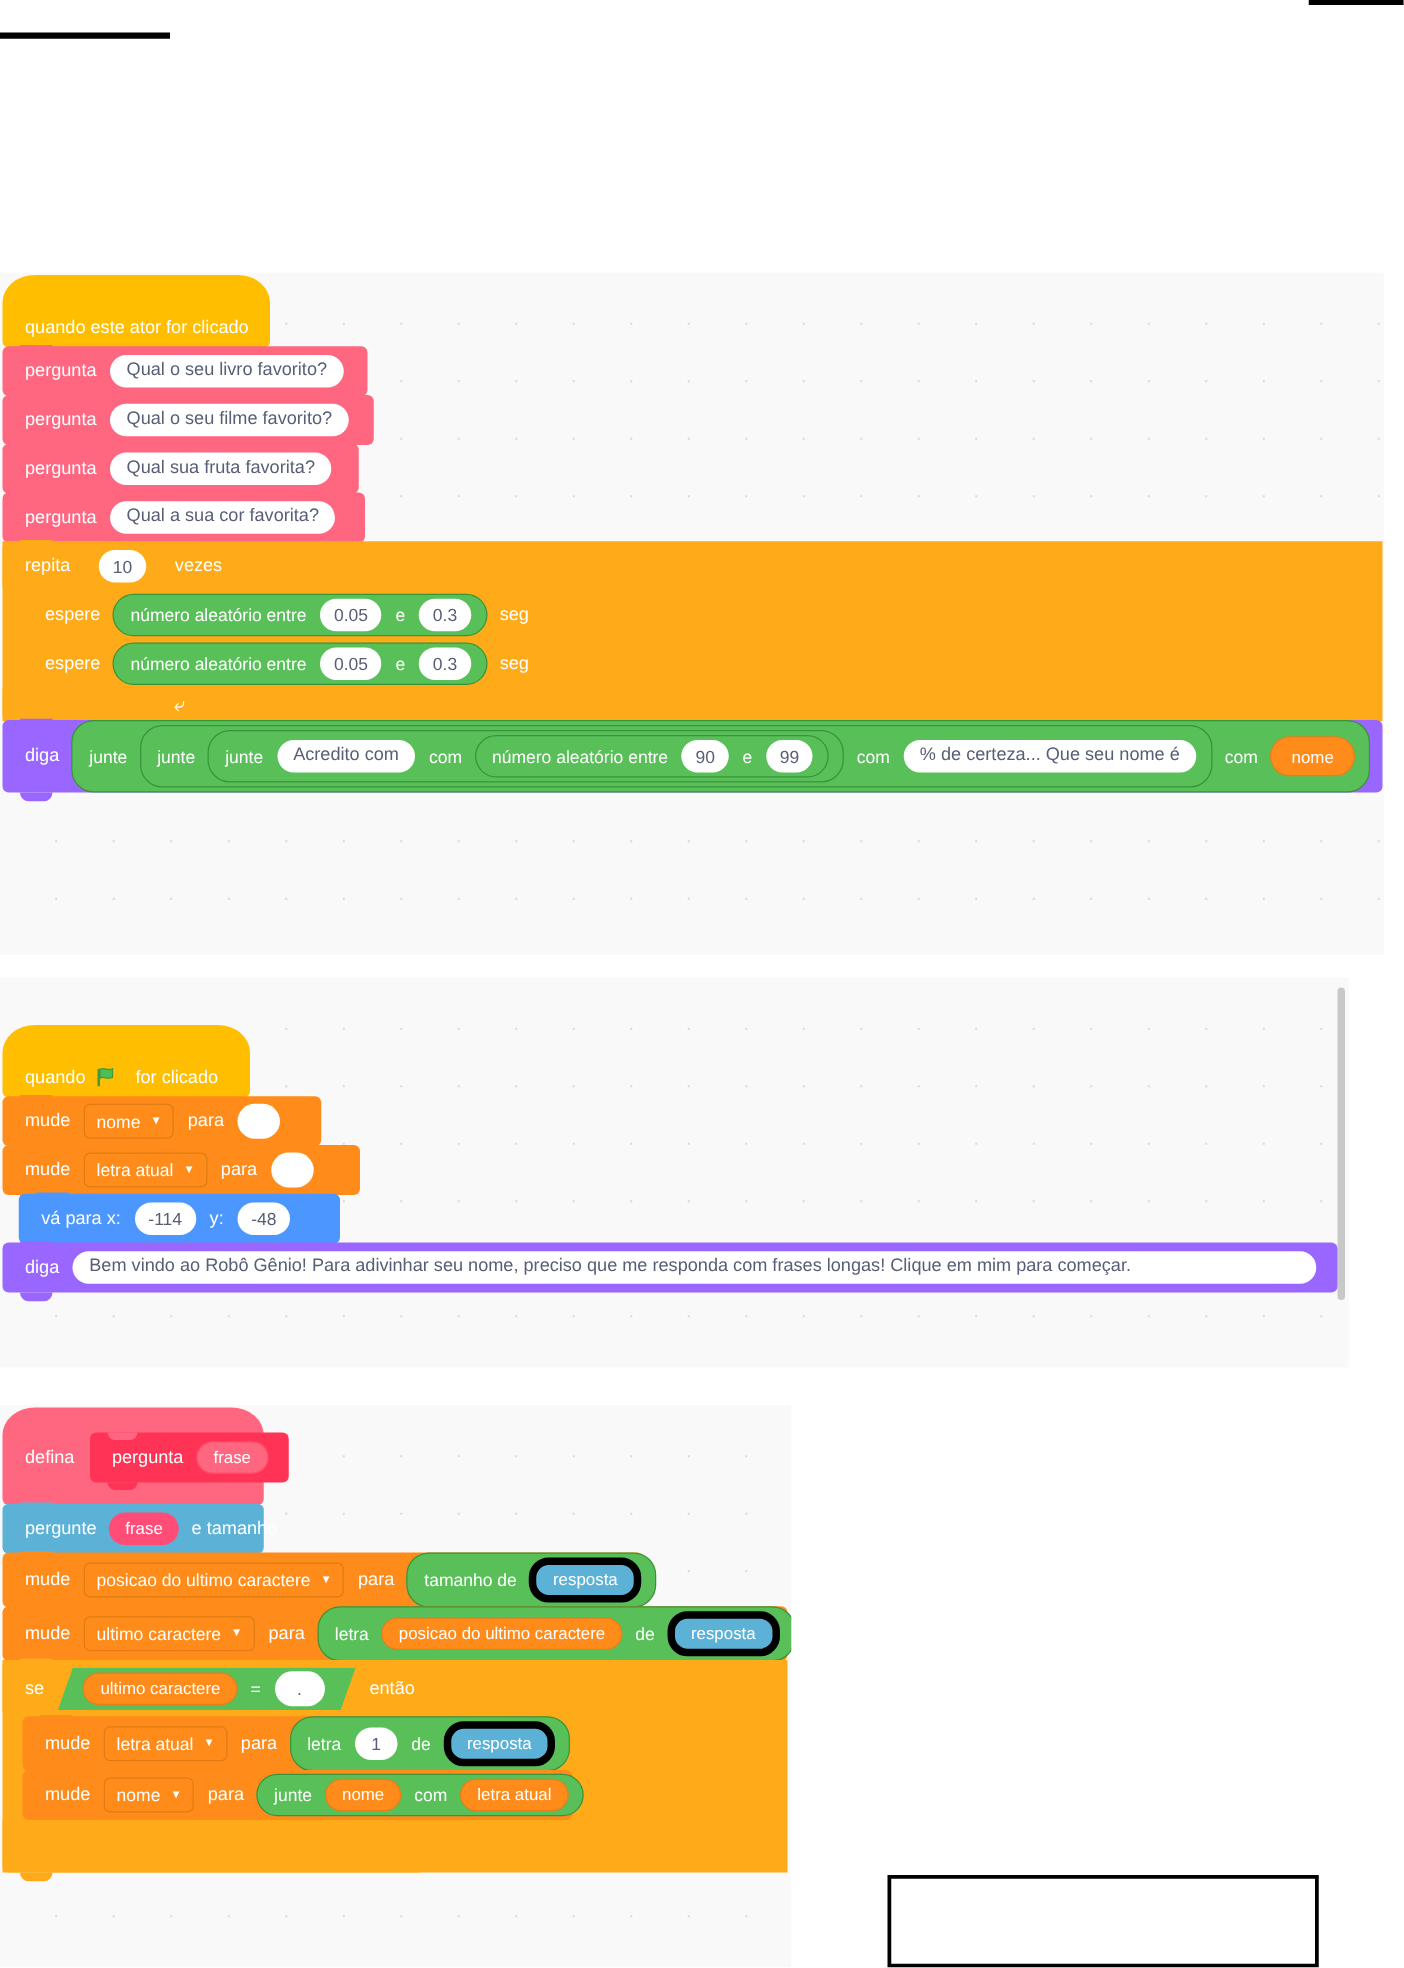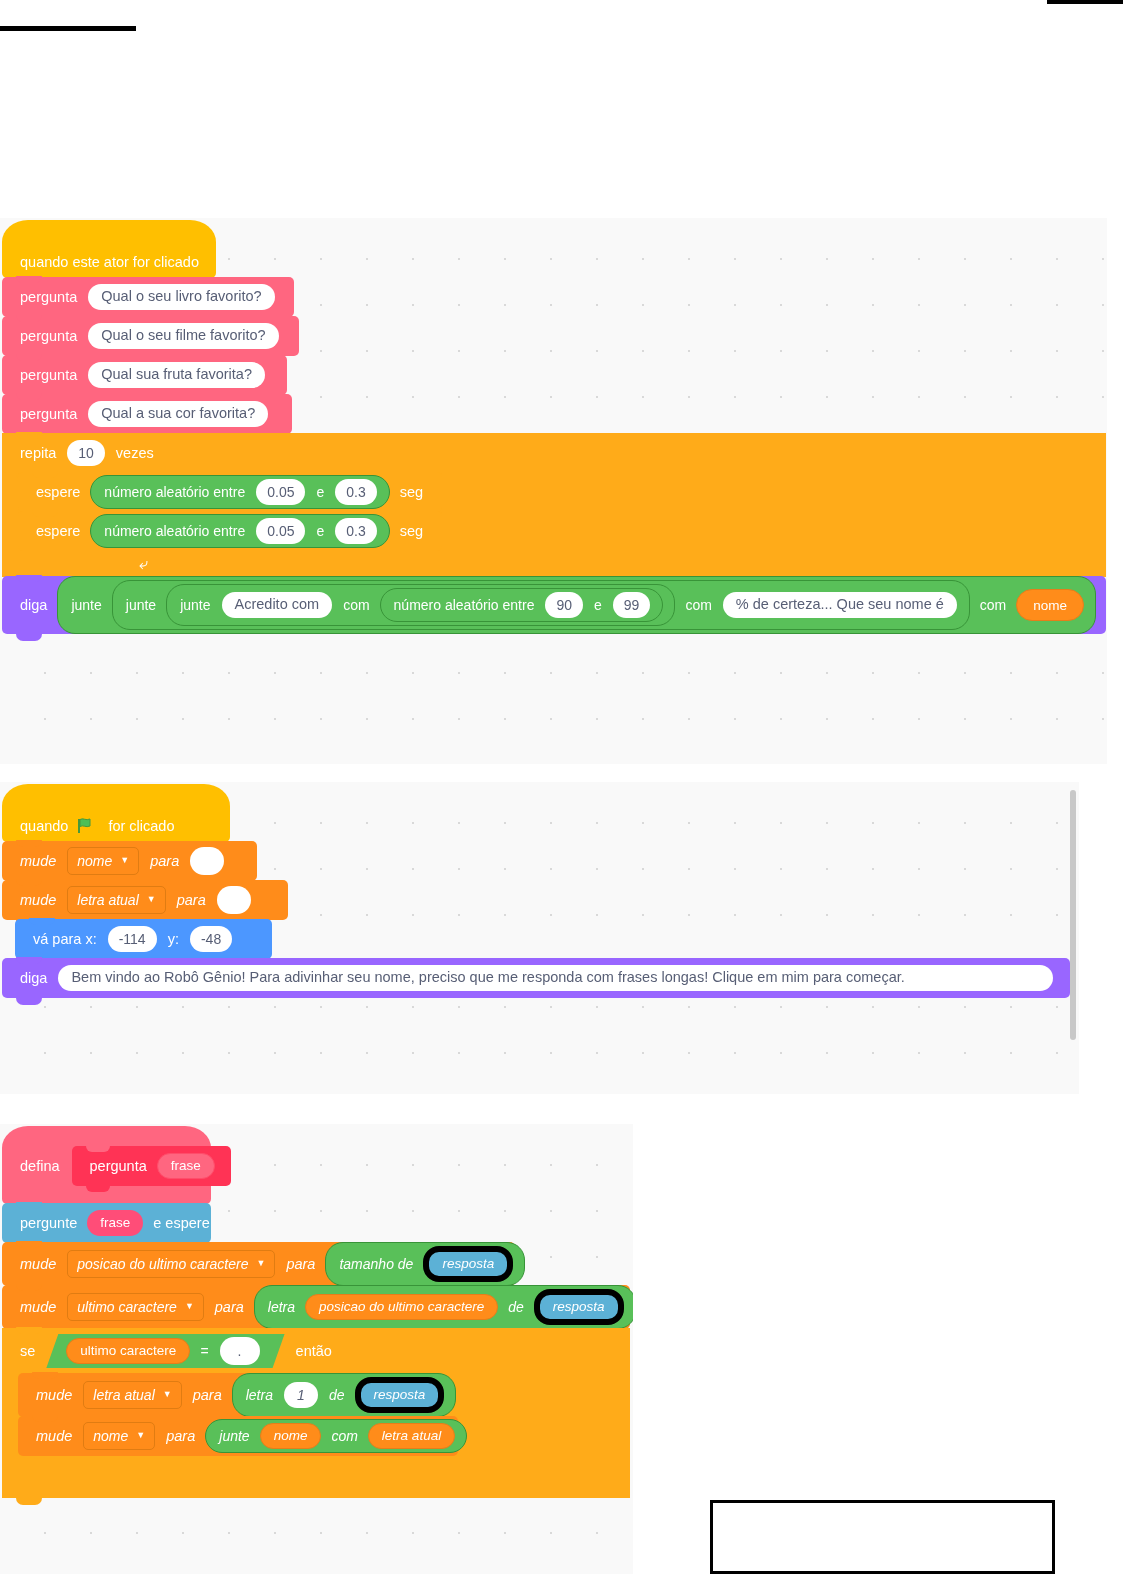--- a/index.html
+++ b/index.html
@@ -82,21 +82,21 @@
     content:""; position:absolute; left:14px; bottom:-7px;
     width:26px; height:7px; background: inherit;
     border-bottom-left-radius: 7px; border-bottom-right-radius: 7px;
   }
 
   
   .c-events   { background:#ffbf00; }
   .c-custom   { background:#ff6680; }
   .c-looks    { background:#9966ff; }
   .c-control  { background:#ffab19; }
-  .c-data     { background:#ff8c1a;font-style:italic; }
+  .c-data     { background:#ff8c1a; }
   .c-motion   { background:#4c97ff; }
   .c-sensing  { background:#5cb1d6; }
 
   
   .oval-txt {
     background:#fff; color:#575e75; border-radius: 14px;
     padding: 4px 13px 5px; font-size: 14.5px; line-height: 1.15;
     margin: 0 5px; min-height: 26px; display:flex; align-items:center;
   }
   .oval-num {
@@ -213,21 +213,21 @@
         <span class="oval-txt">Qual sua fruta favorita?</span>
       </div>
 
       <div class="blk stack c-custom" style="width:290px;">
         <span class="lbl">pergunta</span>
         <span class="oval-txt">Qual a sua cor favorita?</span>
       </div>
 
 
       <div class="cblock c-control">
-        <div class="blk stack c-control c-top" style="width:160px;">
+        <div class="blk stack c-control c-top" style="width:160px;gap:12px;">
           <span class="lbl">repita</span>
           <span class="oval-num">10</span>
           <span class="lbl">vezes</span>
         </div>
         <div class="c-body">
           <div class="c-leftbar c-control"></div>
           <div>
 
             <div class="blk stack c-control" style="width:424px;">
               <span class="lbl">espere</span>
@@ -284,21 +284,21 @@
       </div>
 
     </div>
   </div>
 
   <div class="workspace" id="ws2">
     <div class="vscroll" style="left:1070px; top:8px; height:250px;"></div>
 
     <div class="script" style="left:2px; top:2px;">
 
-      <div class="blk hat c-events" style="width:228px;">
+      <div class="blk hat c-events" style="width:198px;margin-top:36px;">
         <span class="lbl">quando</span>
         <span class="flag">
           <svg width="18" height="16" viewBox="0 0 18 16">
             <path d="M2 1 L2 15" stroke="#45993d" stroke-width="2" fill="none"></path>
             <path d="M3 1.5 C6 -0.5, 9 3, 13 1 L13 8 C9 10, 6 6.5, 3 8.5 Z" fill="#4cbf56" stroke="#45993d" stroke-width="1"></path>
           </svg>
         </span>
         <span class="lbl">for clicado</span>
       </div>
 
@@ -346,21 +346,21 @@
         <span class="lbl">defina</span>
         <span class="define-inner">
           <span class="lbl">pergunta</span>
           <span class="rep rep-custom-l">frase</span>
         </span>
       </div>
 
       <div class="blk stack c-sensing" style="width:209px;">
         <span class="lbl">pergunte</span>
         <span class="rep rep-custom-l" style="background:#ff4d78;border:none;">frase</span>
-        <span class="lbl">e espere</span>
+        <span class="lbl">e tamanho</span>
       </div>
 
       <div class="blk stack c-data" style="width:513px;">
         <span class="lbl">mude</span>
         <span class="dd">
           <span>posicao do ultimo caractere</span>
           <span class="caret">▼</span>
         </span>
         <span class="lbl">para</span>
         <span class="op">

